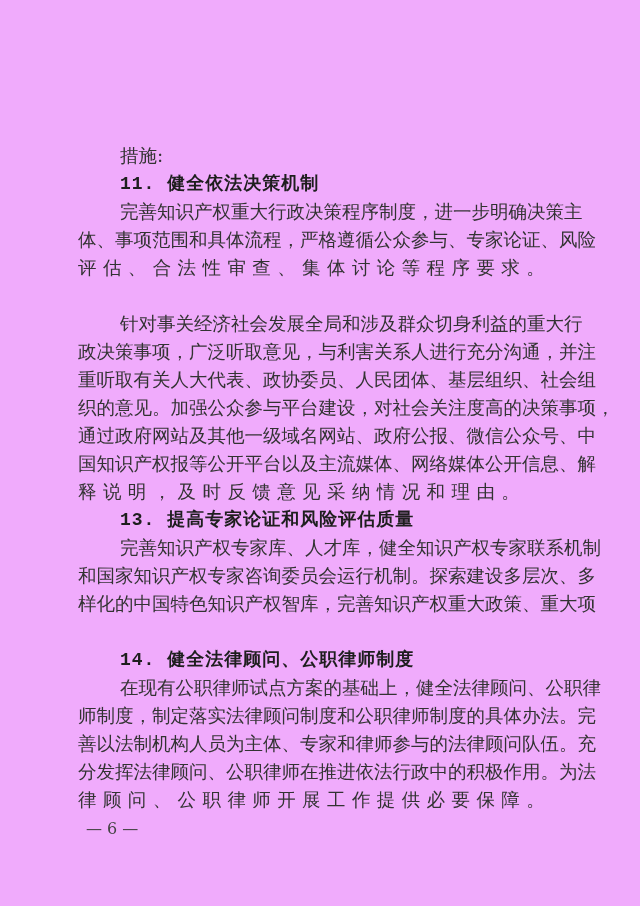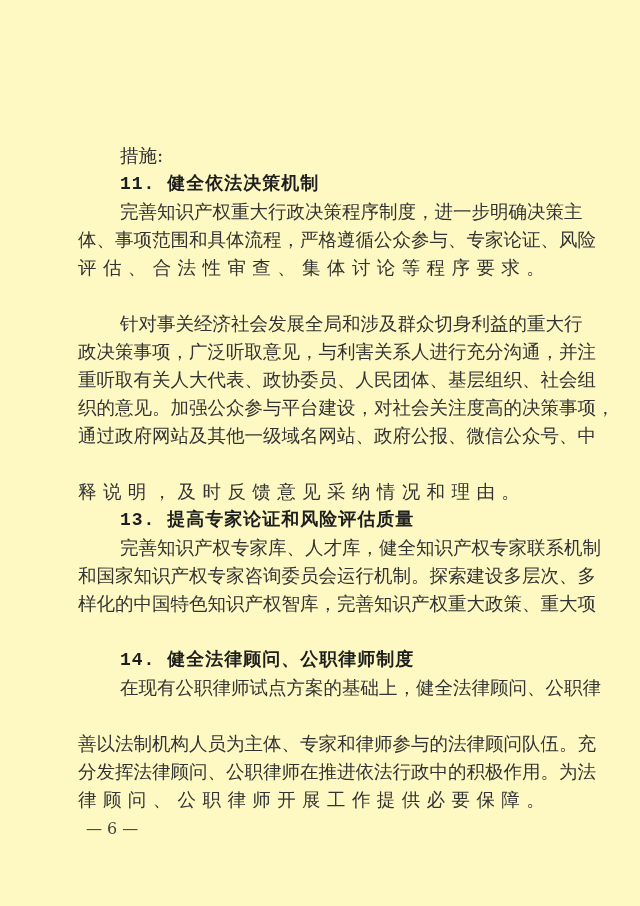--- a/index.html
+++ b/index.html
@@ -13,21 +13,21 @@
       position: relative;
       overflow: hidden;
       font-family: "DejaVu Serif", "Liberation Serif", serif;
       color: #2b2b2b;
     }
     .page {
       position: absolute;
       left: 0; top: 0;
       width: 640px;
       height: 906px;
-      background: #fef9c3;
+      background: #f0abfc;
     }
     .line {
       position: absolute;
       left: 78px;
       width: 468px;
       height: 28px;
       font-size: 18.5px;
       line-height: 28px;
       white-space: nowrap;
       text-align: justify;
@@ -78,27 +78,29 @@
   <div class="line heading" style="top:170px">11. 健全依法决策机制</div>
   <div class="line indent" style="top:198px">完善知识产权重大行政决策程序制度，进一步明确决策主</div>
   <div class="line" style="top:226px">体、事项范围和具体流程，严格遵循公众参与、专家论证、风险</div>
   <div class="line last" style="top:254px">评估、合法性审查、集体讨论等程序要求。</div>
 
   <div class="line indent" style="top:310px">针对事关经济社会发展全局和涉及群众切身利益的重大行</div>
   <div class="line" style="top:338px">政决策事项，广泛听取意见，与利害关系人进行充分沟通，并注</div>
   <div class="line" style="top:394px">织的意见。加强公众参与平台建设，对社会关注度高的决策事项，</div>
   <div class="line" style="top:366px">重听取有关人大代表、政协委员、人民团体、基层组织、社会组</div>
   <div class="line" style="top:422px">通过政府网站及其他一级域名网站、政府公报、微信公众号、中</div>
+  <div class="line" style="top:450px">国知识产权报等公开平台以及主流媒体、网络媒体公开信息、解</div>
   <div class="line last" style="top:478px">释说明，及时反馈意见采纳情况和理由。</div>
 
   <div class="line heading" style="top:506px">13. 提高专家论证和风险评估质量</div>
   <div class="line indent" style="top:534px">完善知识产权专家库、人才库，健全知识产权专家联系机制</div>
   <div class="line" style="top:562px">和国家知识产权专家咨询委员会运行机制。探索建设多层次、多</div>
   <div class="line" style="top:590px">样化的中国特色知识产权智库，完善知识产权重大政策、重大项</div>
 
   <div class="line heading" style="top:646px">14. 健全法律顾问、公职律师制度</div>
   <div class="line indent" style="top:674px">在现有公职律师试点方案的基础上，健全法律顾问、公职律</div>
+  <div class="line" style="top:702px">师制度，制定落实法律顾问制度和公职律师制度的具体办法。完</div>
   <div class="line" style="top:730px">善以法制机构人员为主体、专家和律师参与的法律顾问队伍。充</div>
   <div class="line" style="top:758px">分发挥法律顾问、公职律师在推进依法行政中的积极作用。为法</div>
   <div class="line last" style="top:786px">律顾问、公职律师开展工作提供必要保障。</div>
 
   <div class="page-number">— 6 —</div>
 </div>
 
 </body></html>

